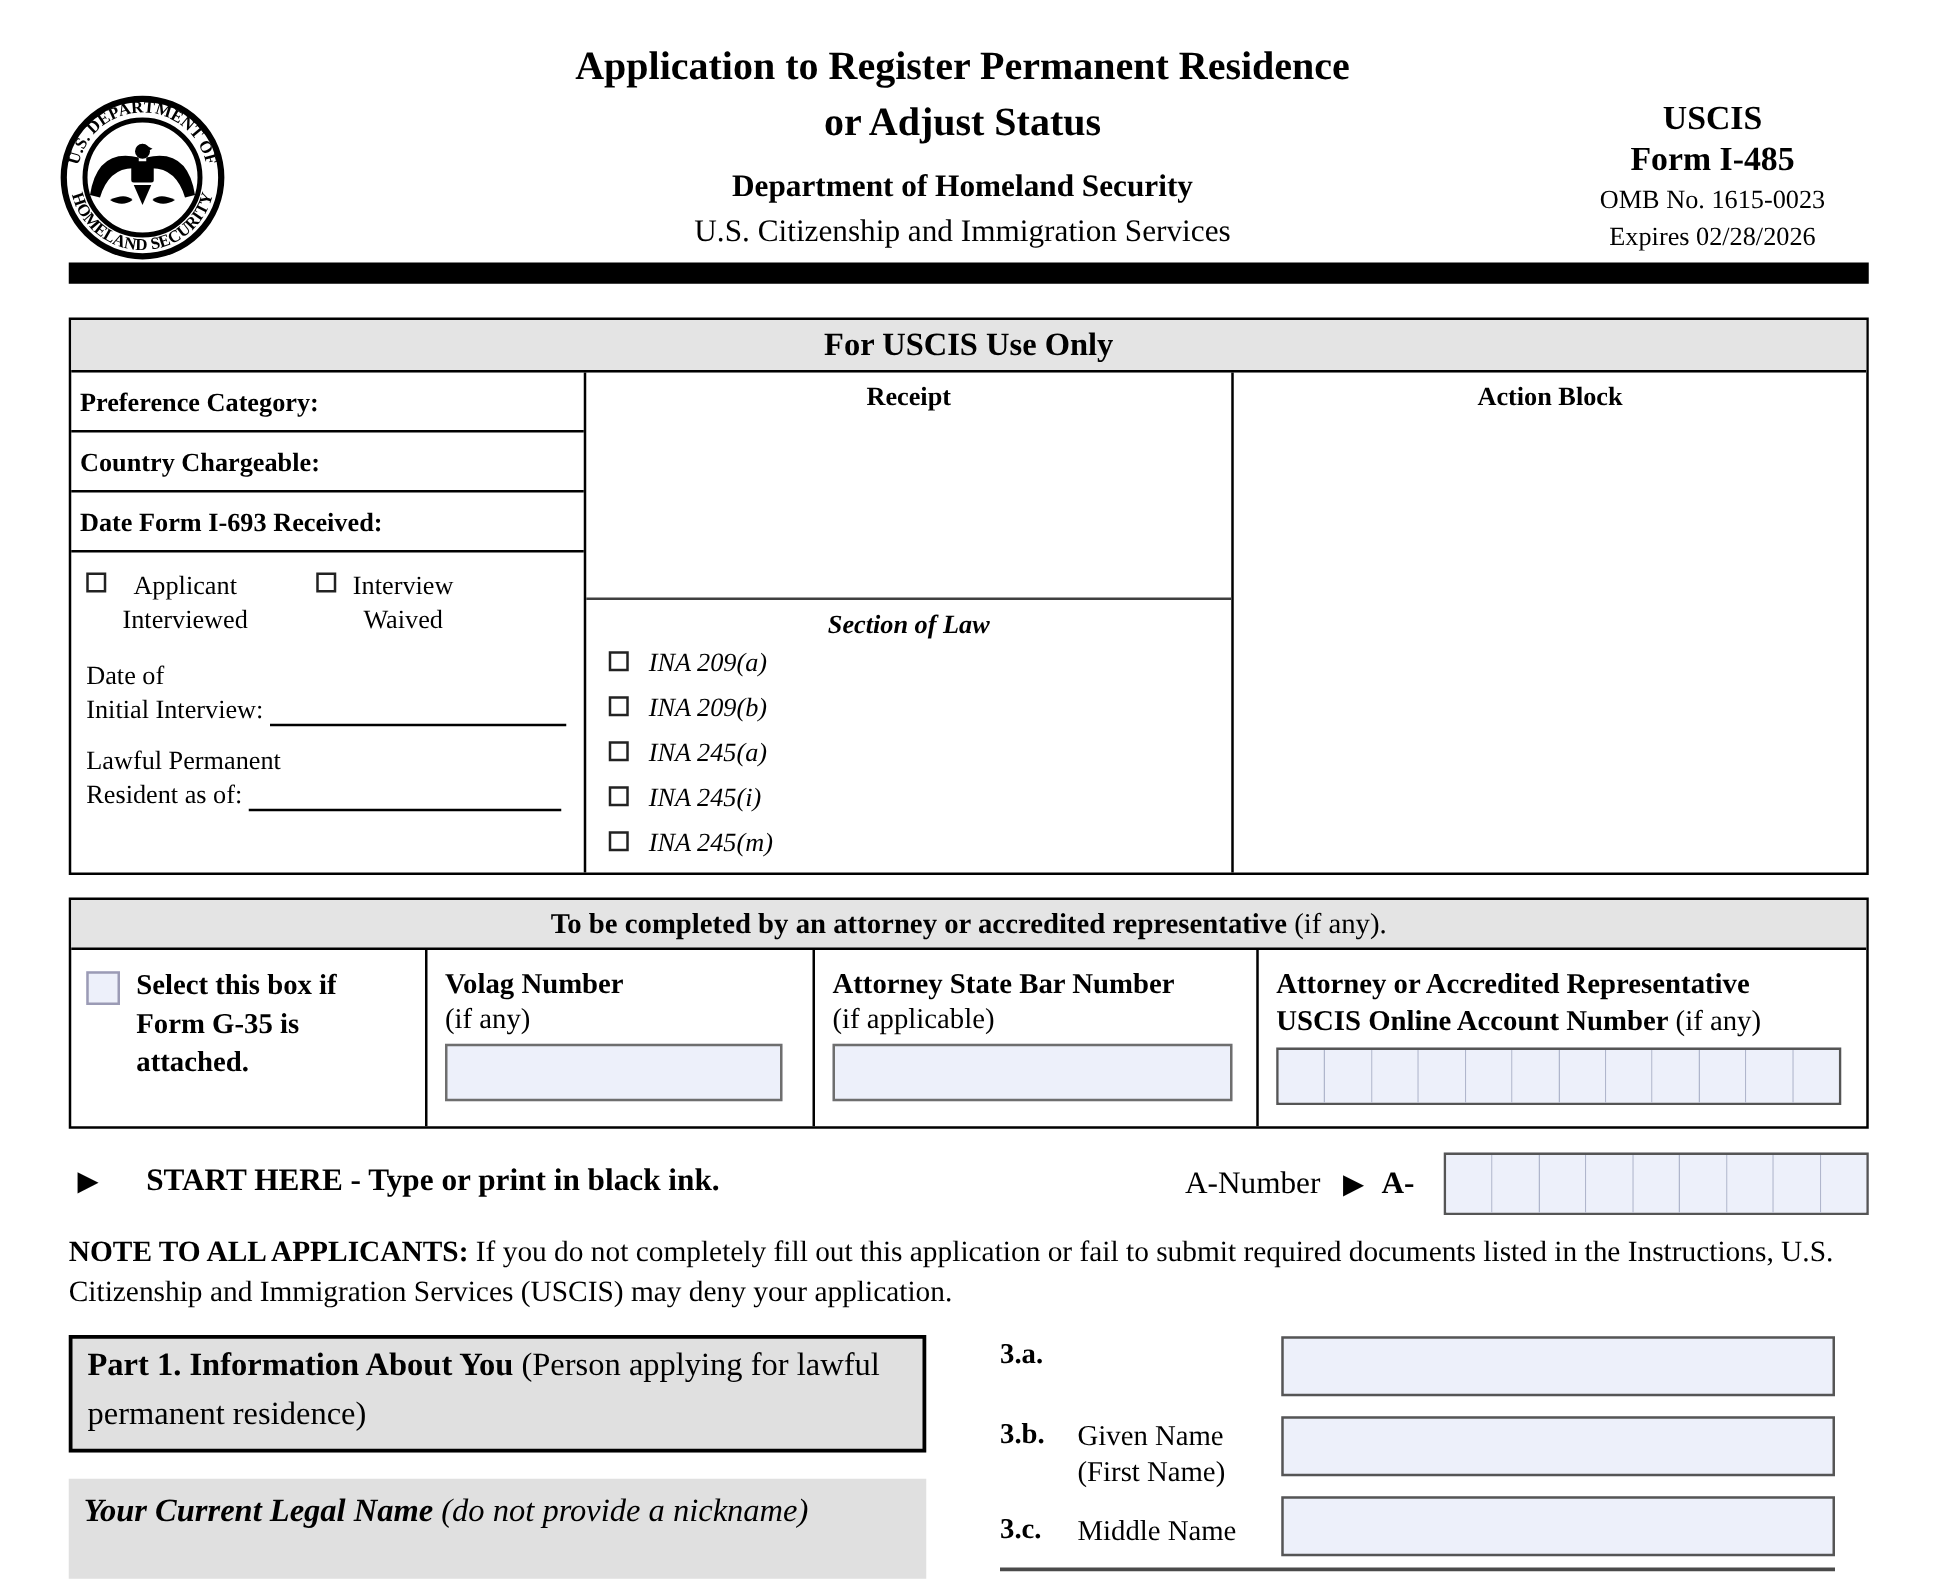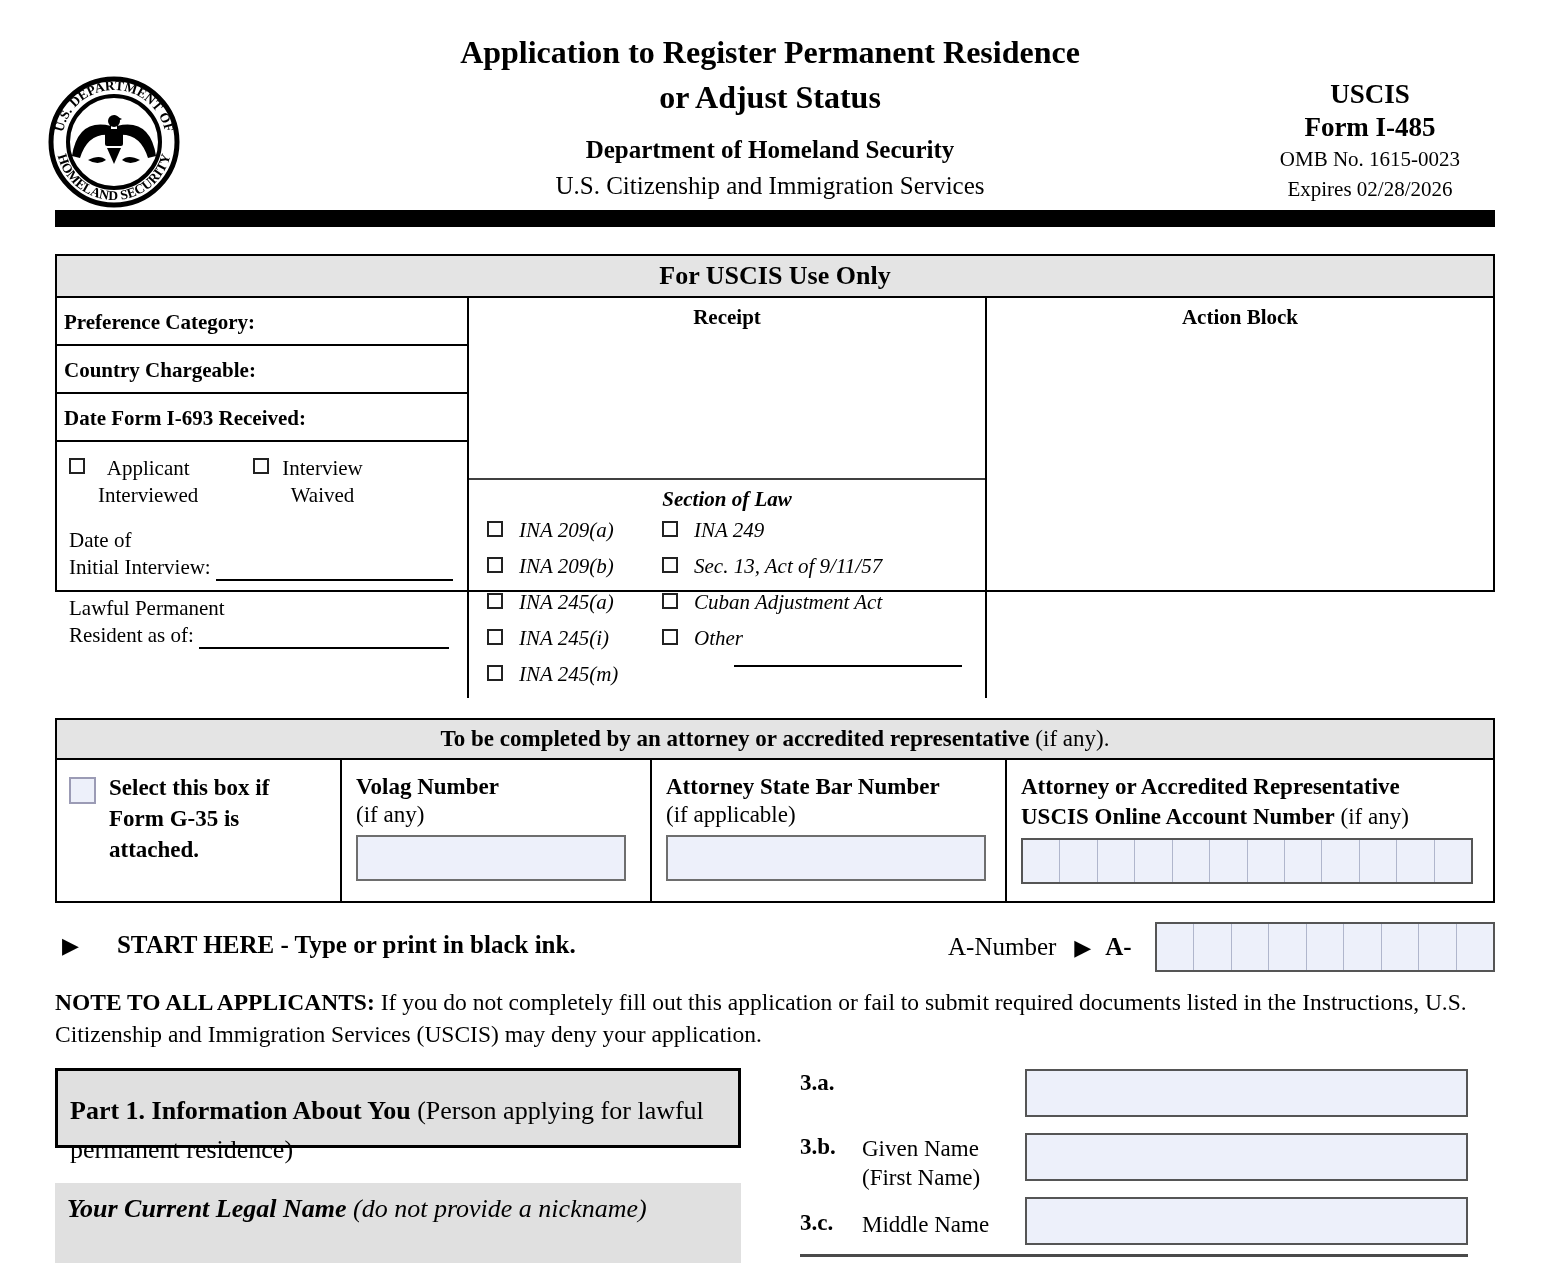--- a/index.html
+++ b/index.html
@@ -17,21 +17,21 @@
   .title-block { left:280px; top:30px; width:980px; text-align:center; }
   .main-title { font-size:32px; font-weight:bold; line-height:45px; }
   .dept { font-size:25px; font-weight:bold; margin-top:16px; }
   .agency { font-size:25px; margin-top:8px; }
   .form-meta { left:1240px; top:78px; width:260px; text-align:center; }
   .fm-l1 { font-size:27px; font-weight:bold; line-height:33px; }
   .fm-l2 { font-size:21px; line-height:30px; }
   .black-bar { left:55px; top:210px; width:1440px; height:17px; background:#000; }
 
   
-  .uscis-table { left:55px; top:254px; width:1440px; height:338px; border:2px solid #000; }
+  .uscis-table { left:55px; top:254px; width:1440px; height:446px; border:2px solid #000; }
   .uscis-header { height:42px; background:#e4e4e4; border-bottom:2px solid #000;
     font-size:26px; font-weight:bold; text-align:center; line-height:40px; }
   .uscis-body { display:flex; height:400px; }
   .col-left { width:412px; border-right:2px solid #000; }
   .label-row { height:48px; border-bottom:2px solid #000; font-size:21px; font-weight:bold;
     padding:12px 0 0 7px; }
   .interview-area { padding:13px 10px 0 12px; font-size:21px; line-height:27px; }
   .cb { display:inline-block; width:16px; height:16px; border:2px solid #222;
     background:#fff; vertical-align:top; flex:none; }
   .iv-row { display:flex;text-align:center; }
@@ -80,22 +80,22 @@
   .tri { font-family:"DejaVu Sans",sans-serif; font-size:22px; margin-right:38px; }
   .anumber-label { left:948px; top:933px; font-size:25px; }
   .anumber-label .tri { margin:0 14px 0 18px; }
   .a-prefix { font-weight:bold; }
   .a-seg { left:1155px; top:922px; width:340px; height:50px; margin:0; }
 
   
   .note { left:55px; top:986px; width:1445px; font-size:23.5px; line-height:32px; }
 
   
-  .part1-box { left:55px; top:1068px; width:686px; height:80px; background:#e0e0e0;
-    border:3px solid #000; padding:20px 12px; font-size:26px; line-height:39px; }
+  .part1-box { left:55px; top:1068px; width:686px; height:94px; background:#e0e0e0;
+    border:3px solid #000; padding:1px 12px; font-size:26px; line-height:39px; }
   .legal-band { left:55px; top:1183px; width:686px; height:80px; background:#e0e0e0;
     padding:7px 12px; font-size:26px; line-height:38px; font-style:italic; }
 
   .fnum { font-size:23px; font-weight:bold; width:55px; }
   .flabel { font-size:23px; line-height:29px; width:165px; }
   .name-input { background:#edf0fa; border:2px solid #555; width:443px; height:48px; }
   .bottom-rule { left:800px; top:1254px; width:668px; border-top:3px solid #4a4a4a; }
 </style>
 </head>
 <body>
@@ -205,39 +205,20 @@
               </div>
               <div class="law-item">
                 <span class="cb"></span>
                 <span>INA 245(i)</span>
               </div>
               <div class="law-item">
                 <span class="cb"></span>
                 <span>INA 245(m)</span>
               </div>
             </div>
-            <div class="law-col2">
-              <div class="law-item">
-                <span class="cb"></span>
-                <span>INA 249</span>
-              </div>
-              <div class="law-item">
-                <span class="cb"></span>
-                <span>Sec. 13, Act of 9/11/57</span>
-              </div>
-              <div class="law-item">
-                <span class="cb"></span>
-                <span>Cuban Adjustment Act</span>
-              </div>
-              <div class="law-item" style="margin-bottom:2px;">
-                <span class="cb"></span>
-                <span>Other</span>
-              </div>
-              <span class="other-line"></span>
-            </div>
           </div>
         </div>
       </div>
 
       <div class="col-right">
         <div class="zone-title">Action Block</div>
       </div>
 
     </div>
   </div>

